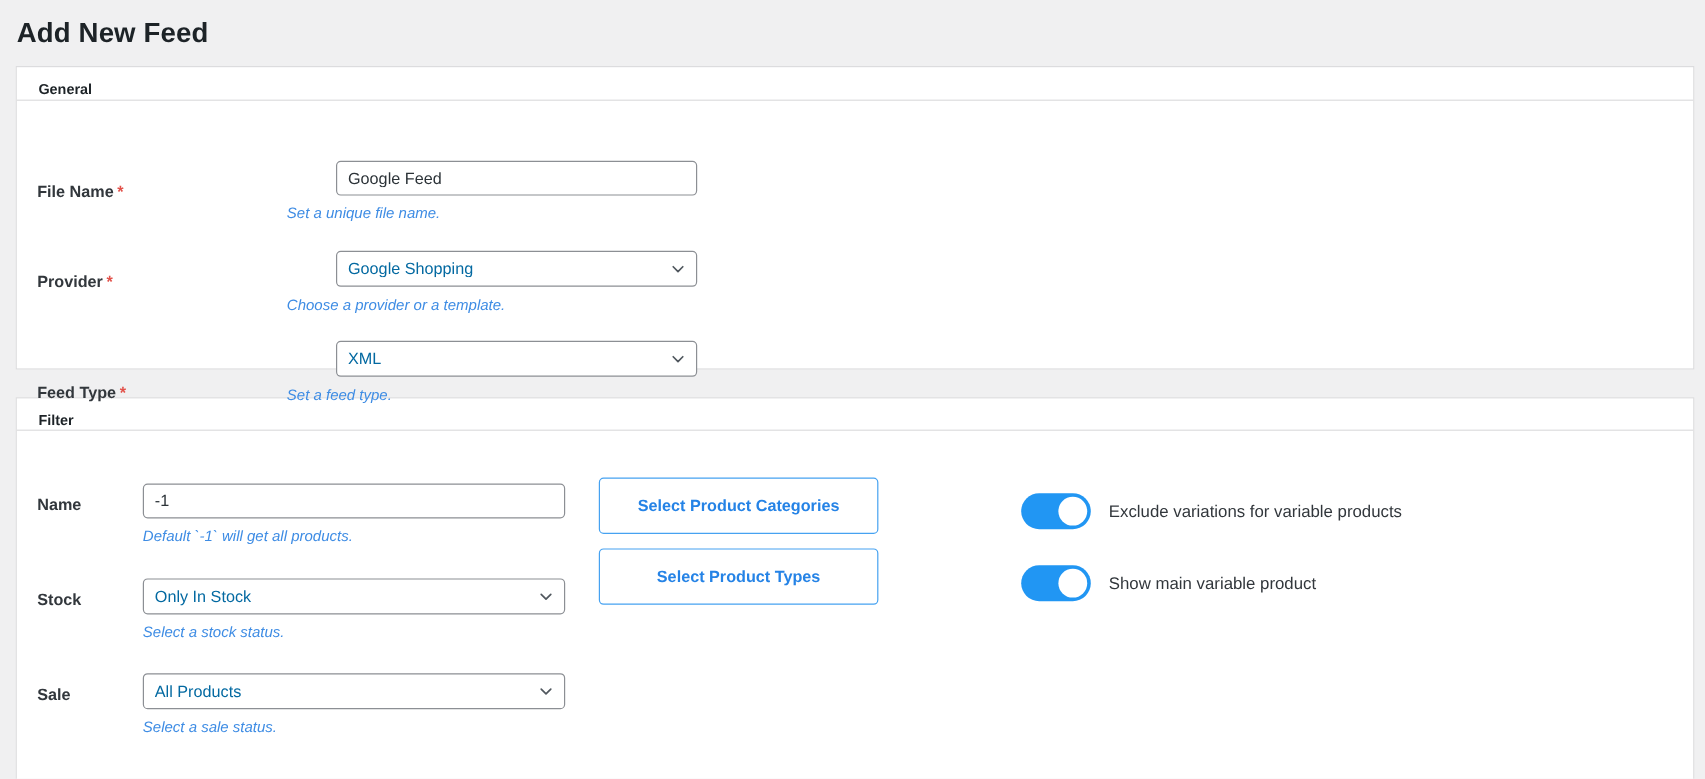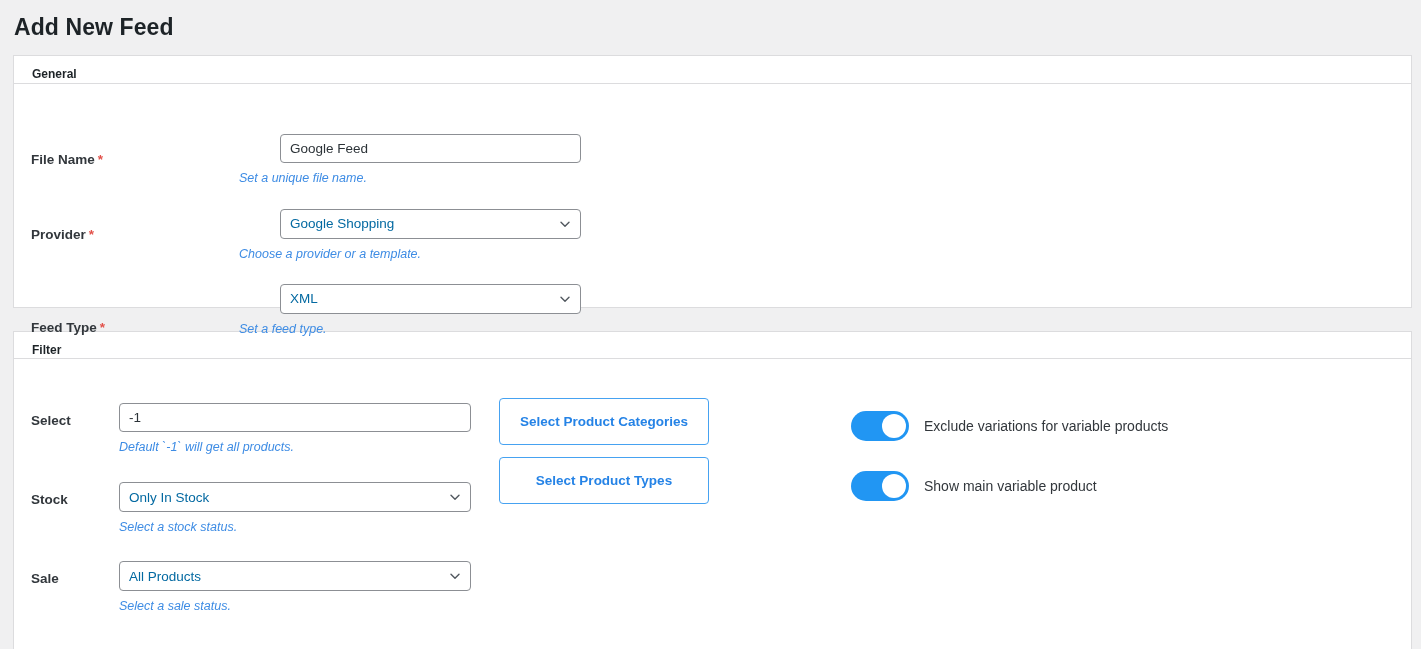--- a/index.html
+++ b/index.html
@@ -137,21 +137,21 @@
     color: #32373c;
     white-space: nowrap;
   }
   .flt-control { position: absolute; left: 105px; }
   .flt-control .text-input,
   .flt-control .select-box { width: 352px; }
 
   
   .btn-outline {
     box-sizing: border-box;
-    width: 210px;
+    width: 233px;
     height: 47px;
     border: 1px solid #46a2f1;
     border-radius: 4px;
     background: #ffffff;
     color: #2583e6;
     font-family: "Liberation Sans", sans-serif;
     font-size: 13.5px;
     font-weight: 700;
     cursor: pointer;
     display: flex;
@@ -243,21 +243,21 @@
       </div>
 
     </div>
   </div>
 
   <div class="panel">
     <div class="panel-header">Filter</div>
 
     <div class="panel-body filter-body">
 
-      <div class="flt-label" style="top:54px;">Select</div>
+      <div class="flt-label" style="top:54px;">Name</div>
       <div class="flt-control" style="top:44px;">
         <input class="text-input" type="text" value="-1" style="">
         <div class="help-text">Default `-1` will get all products.</div>
       </div>
 
       <div class="flt-label" style="top:133px;">Stock</div>
       <div class="flt-control" style="top:123px;">
         <div class="select-box">
           <span class="sel-value">Only In Stock</span>
           <span class="chev">

